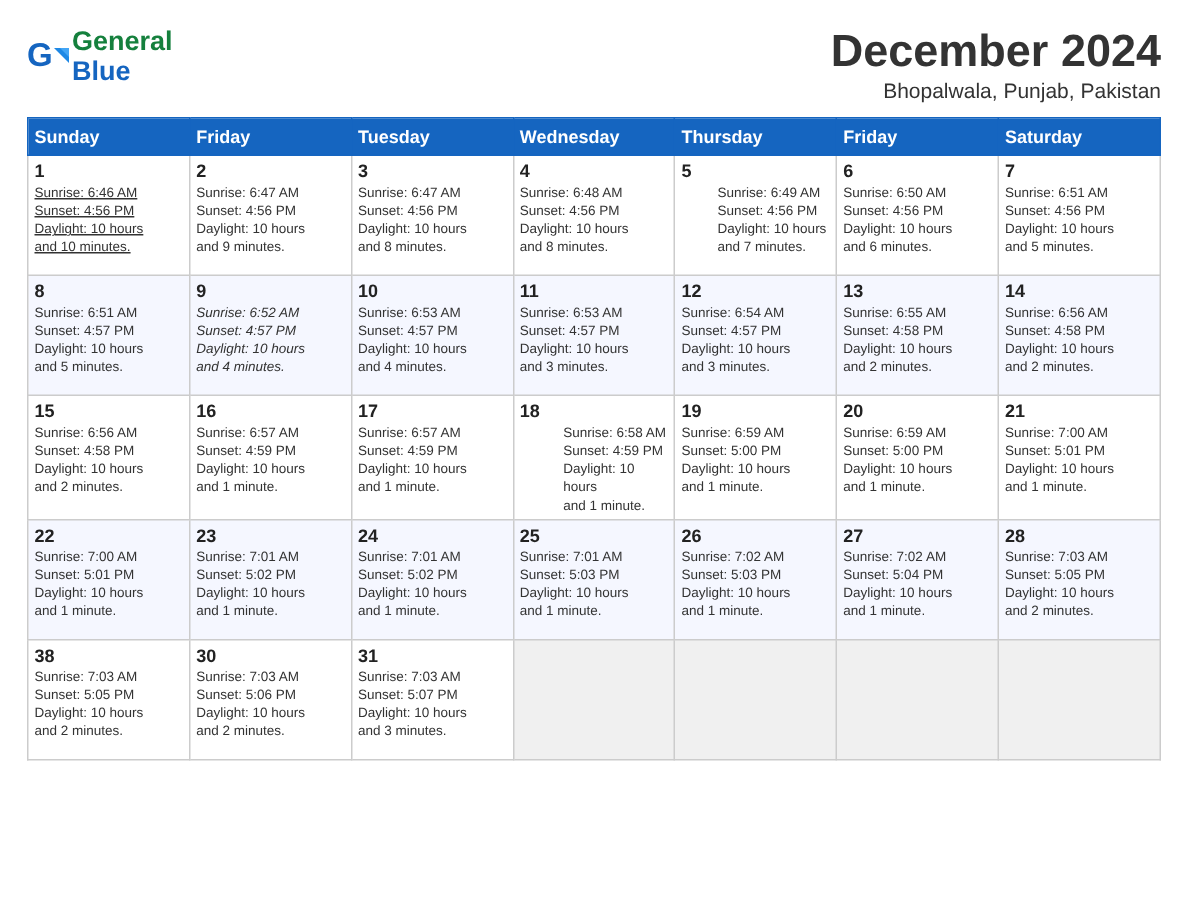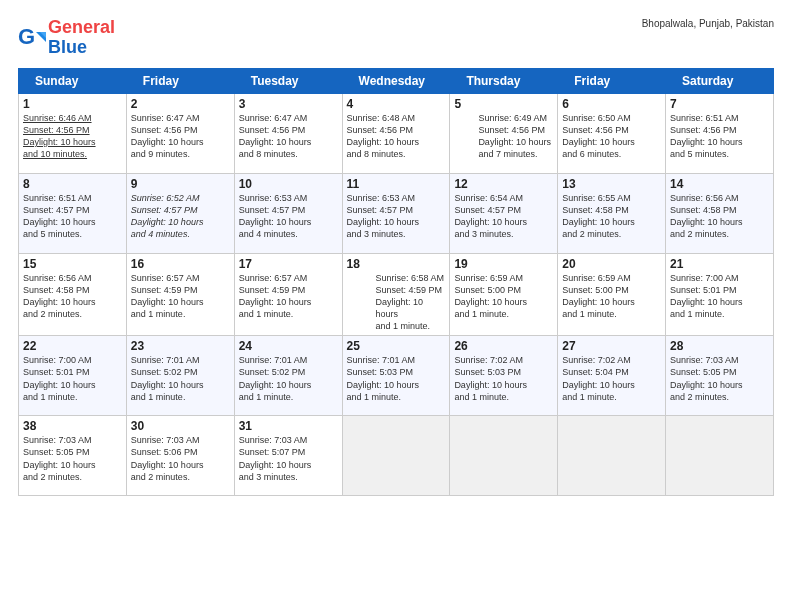--- a/index.html
+++ b/index.html
@@ -26,50 +26,50 @@
       display: flex;
       align-items: center;
     }
     .logo-text {
       font-size: 18px;
       font-weight: bold;
       color: #333;
       line-height: 1.1;
     }
     .logo-text span {
-      color: #ef4444;
+      color: #15803d;
     }
     .logo-icon {
       width: 28px;
       height: 28px;
       margin-right: 2px;
     }
     .title-block {
       text-align: right;
     }
     .main-title {
       font-size: 30px;
       font-weight: bold;
       color: #333;
     }
     .subtitle {
-      font-size: 10px;
+      font-size: 14px;
       color: #333;
       font-weight: normal;
       text-align: right;
     }
     .calendar {
       width: 100%;
       border-collapse: collapse;
       font-size: 10px;
     }
     .calendar th {
       background: #1565c0;
       color: #fff;
-      padding: 5px 16px;
+      padding: 5px 4px;
       text-align: left;
       font-size: 12px;
       font-weight: bold;
       border: 1px solid #1565c0;
     }
     .calendar td {
       border: 1px solid #ccc;
       padding: 3px 4px;
       vertical-align: top;
       width: calc(100% / 7);
@@ -105,20 +105,21 @@
         <text x="0" y="20" font-size="22" fill="#1565c0" font-weight="bold" font-family="Arial">G</text>
         <polygon points="18,8 28,8 28,18" fill="#1e88e5"></polygon>
         <polygon points="22,8 28,8 28,14" fill="#42a5f5"></polygon>
       </svg>
       <div class="logo-text">
         <div><span>General</span></div>
         <div><span style="color:#1565c0">Blue</span></div>
       </div>
     </div>
     <div class="title-block">
+      <div class="main-title">December 2024</div>
       <div class="subtitle">Bhopalwala, Punjab, Pakistan</div>
     </div>
   </div>
 
   <table class="calendar">
     <thead>
       <tr>
       <th>Sunday</th>
           <th>Friday</th>
           <th>Tuesday</th>

